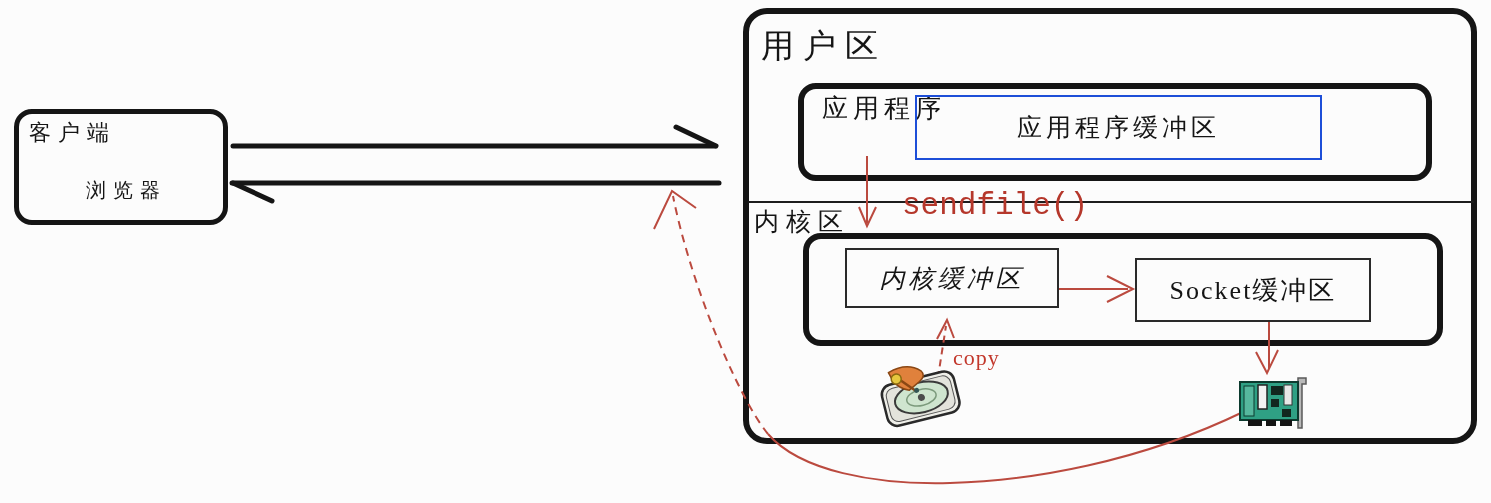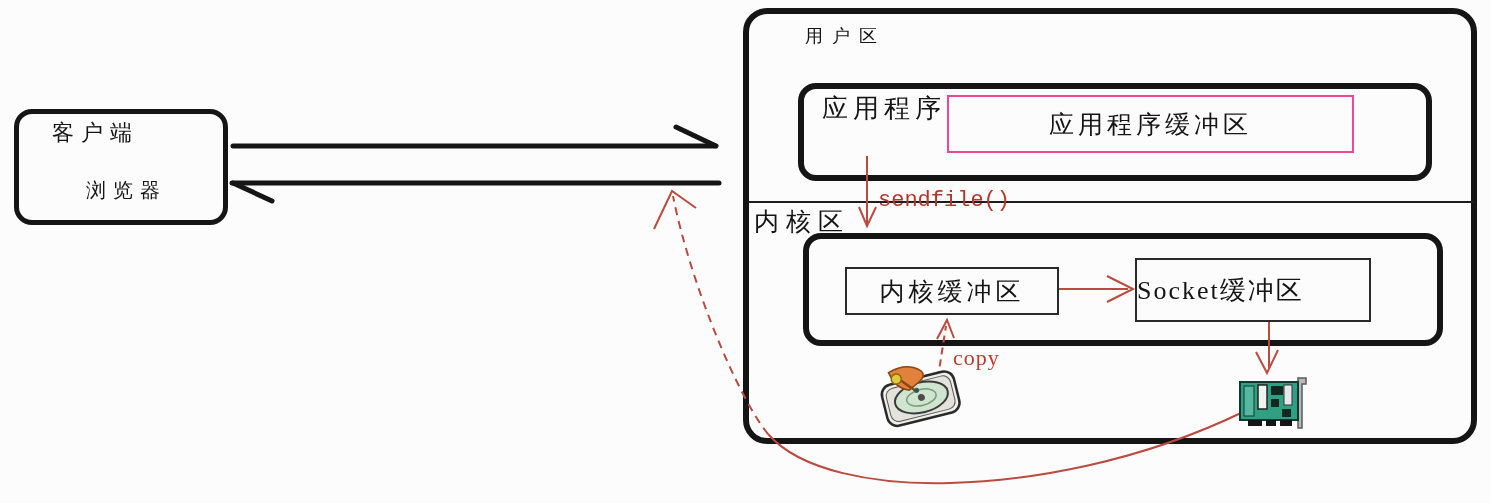--- a/index.html
+++ b/index.html
@@ -18,52 +18,52 @@
   }
   .server-box{
     left:743px;top:8px;width:734px;height:436px;
     border:6px solid #151515;border-radius:24px;box-sizing:border-box;
   }
   .app-box{
     left:798px;top:83px;width:634px;height:98px;
     border:6px solid #151515;border-radius:18px;box-sizing:border-box;
   }
   .app-buffer{
-    left:915px;top:95px;width:407px;height:58px;
-    border:2px solid #ec4899;box-sizing:border-box;
-    display:flex;align-items:center;justify-content:center;margin-left:32px;
+    left:915px;top:95px;width:407px;height:65px;
+    border:2px solid #1d4ed8;box-sizing:border-box;
+    display:flex;align-items:center;justify-content:center;
   }
   .kernel-box{
     left:803px;top:233px;width:640px;height:113px;
     border:6px solid #151515;border-radius:18px;box-sizing:border-box;
   }
   .kernel-buffer{
-    left:845px;top:267px;width:214px;height:48px;
+    left:845px;top:248px;width:214px;height:60px;
     border:2px solid #2a2a2a;box-sizing:border-box;
-    display:flex;align-items:center;justify-content:center;
+    display:flex;align-items:center;justify-content:center;font-style:italic;
   }
   .socket-buffer{
     left:1135px;top:258px;width:236px;height:64px;
     border:2px solid #2a2a2a;box-sizing:border-box;
-    display:flex;align-items:center;justify-content:flex-start;
+    display:flex;align-items:center;justify-content:center;
   }
   .divider{
     left:748px;top:201px;width:726px;height:2px;background:#1d1d1d;
   }
   
   .cn{letter-spacing:6px;}
-  .client-title{left:29px;top:118px;font-size:22px;letter-spacing:7px;margin-left:23px;}
+  .client-title{left:29px;top:118px;font-size:22px;letter-spacing:7px;}
   .client-subtitle{left:86px;top:177px;font-size:20px;letter-spacing:7px;}
-  .user-area-label{left:761px;top:24px;font-size:18px;letter-spacing:9px;margin-left:44px;}
+  .user-area-label{left:761px;top:24px;font-size:33px;letter-spacing:9px;}
   .kernel-area-label{left:754px;top:205px;font-size:25px;letter-spacing:7px;font-family:Liberation Mono, monospace;}
   .app-label{left:822px;top:91px;font-size:26px;letter-spacing:5px;}
   .buffer-text{font-size:25px;letter-spacing:4px;white-space:nowrap;}
   .socket-text{font-size:26px;letter-spacing:2px;white-space:nowrap;}
   .sendfile-label{
-    left:878px;top:188px;font-size:22px;
+    left:902px;top:188px;font-size:31px;
     font-family:"Liberation Mono","DejaVu Sans Mono",monospace;
     color:#b5372b;
   }
   .copy-label{left:953px;top:345px;font-size:22px;color:#c2372b;letter-spacing:1px;}
   .overlay{left:0;top:0;pointer-events:none;}
 </style>
 </head>
 <body>
 
 <div class="abs client-box"></div>

